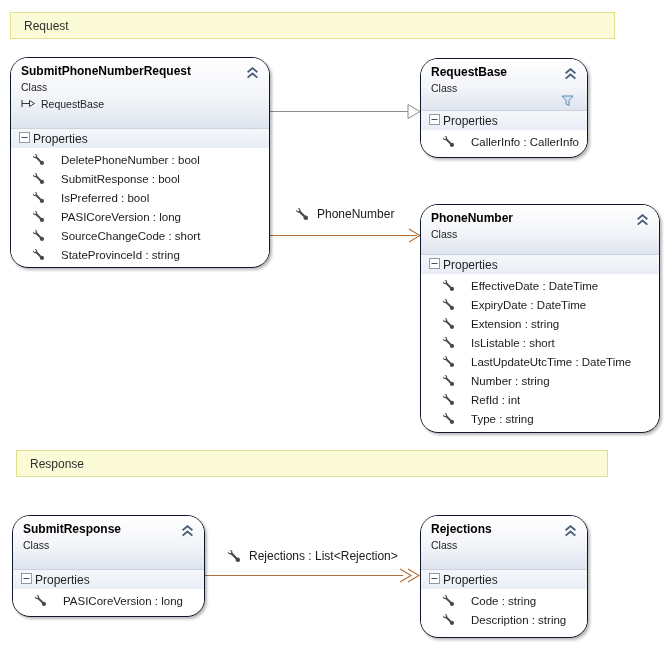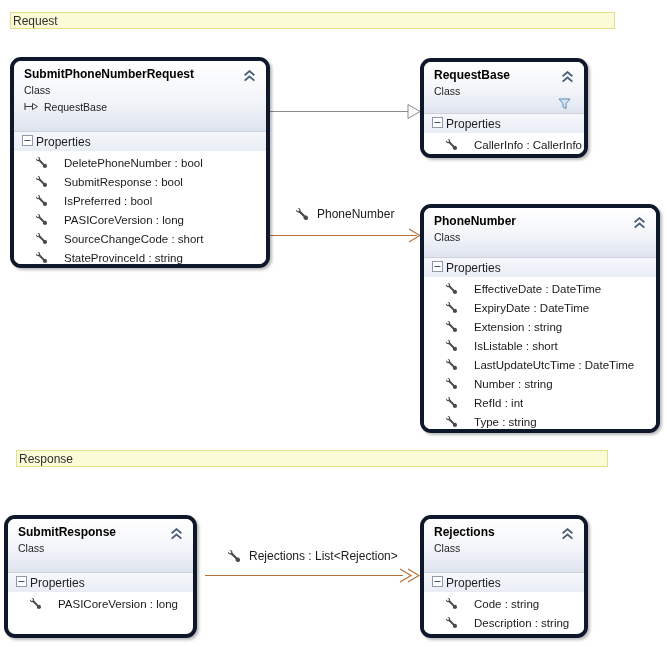--- a/index.html
+++ b/index.html
@@ -3,30 +3,30 @@
 <meta charset="utf-8">
 <style>
   html,body { margin:0; padding:0; background:#ffffff; }
   .canvas {
     position:relative; width:667px; height:647px; background:#ffffff;
     font-family:"Liberation Sans", sans-serif; overflow:hidden;
   }
 
   
   .banner {
-    position:absolute; height:17px; background:#FBFBD7; border:1px solid #E2E18B;
-    display:flex; align-items:center; padding-left:2px; box-sizing:border-box;
+    position:absolute; height:27px; background:#FBFBD7; border:1px solid #E2E18B;
+    display:flex; align-items:center; padding-left:13px; box-sizing:border-box;
     font-size:12px; color:#2F2F2F;
   }
   #banner-request  { left:10px; top:12px;  width:605px; }
   #banner-response { left:16px; top:450px; width:592px; }
 
   
   .class-box {
-    position:absolute; background:#ffffff; border:4px solid #0f172a; border-radius:11px;
+    position:absolute; background:#ffffff; border:1px solid #0f172a; border-radius:18px;
     box-shadow:2px 2px 3px rgba(0,0,0,0.28); overflow:hidden; box-sizing:border-box;
   }
   .box-header {
     position:relative; box-sizing:border-box;
     background:linear-gradient(180deg,#FFFFFF 0%,#F3F5F9 55%,#DEE4EF 100%);
     padding:6px 10px 0 10px;
   }
   .box-title { font-weight:bold; font-size:12px; color:#000000; line-height:15px; }
   .box-kind  { font-size:10.5px; color:#1E1E1E; margin-top:2px; line-height:12px; }
   .collapse-btn { position:absolute; top:7px; right:10px; width:13px; height:12px; cursor:pointer; }
@@ -290,21 +290,21 @@
       </div>
       <div class="prop-row">
         <span class="wrench"><svg width="11" height="11" viewBox="0 0 16 16">
               <use href="#sym-wrench"></use>
             </svg></span>
         <span>Type : string</span>
       </div>
     </div>
   </div>
 
-  <div class="class-box" style="left:4px;top:515px;width:193px;height:123px;">
+  <div class="class-box" style="left:12px;top:515px;width:193px;height:102px;">
     <div class="box-header" style="height:53px;">
       <span class="collapse-btn">
         <svg width="13" height="12" viewBox="0 0 12 11">
             <use href="#sym-chevrons-up"></use>
           </svg>
       </span>
       <div class="box-title">SubmitResponse</div>
       <div class="box-kind">Class</div>
     </div>
     <div class="comp-header">

